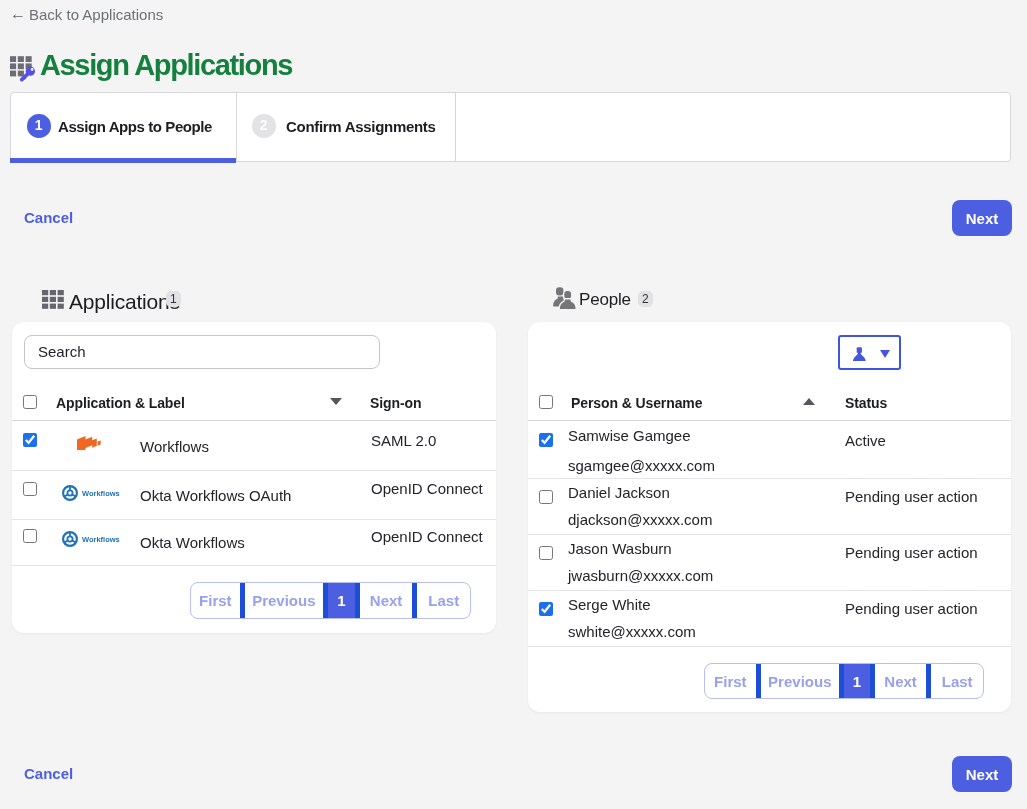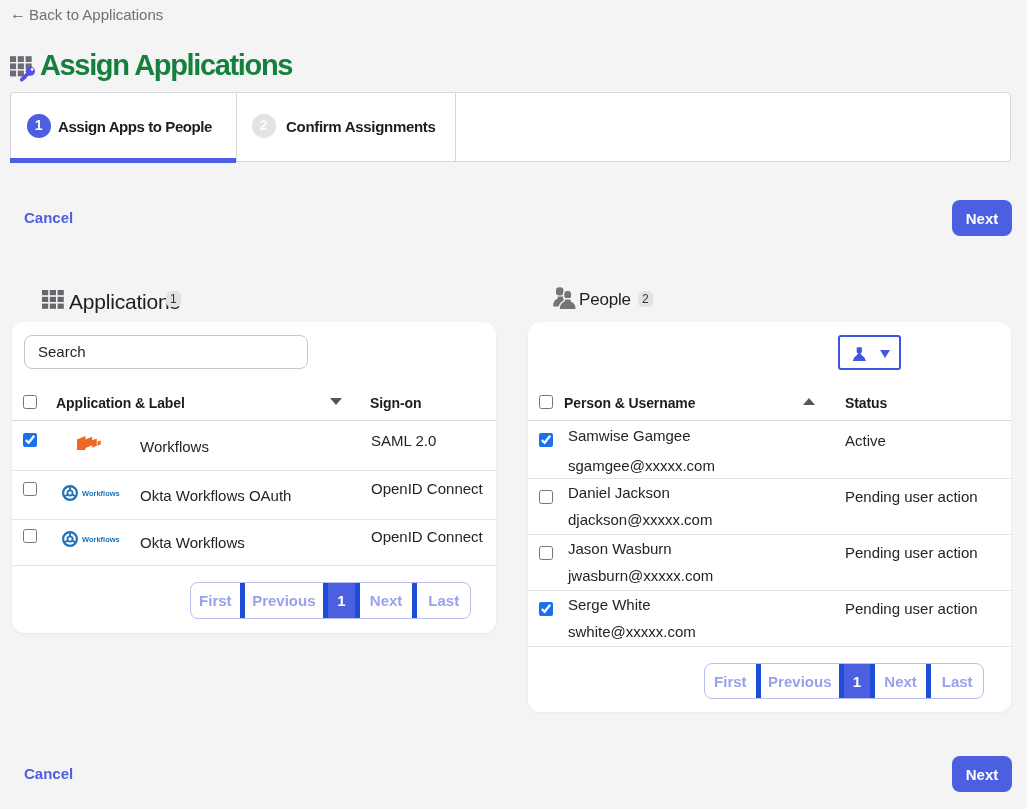--- a/index.html
+++ b/index.html
@@ -78,21 +78,21 @@
     <rect x="3" y="0.3" width="7.4" height="8.2" rx="3.2"></rect>
     <path d="M0.2 19.5 L0.2 17.6 C0.5 14.6 2.3 12.7 4.5 11.8 L4.9 9.6 L9.9 9.6 L10.3 11.8 C12.5 12.7 14.3 14.6 14.6 17.6 L14.6 19.5 Z"></path>
     <rect x="10.6" y="3.4" width="8.2" height="9" rx="3.6" stroke="#f4f4f4" stroke-width="1.4"></rect>
     <path d="M6.2 22.8 L6.2 20.6 C6.6 17.2 8.6 15.1 11 14.1 L11.5 11.7 L17.9 11.7 L18.4 14.1 C20.8 15.1 22.8 17.2 23.2 20.6 L23.2 22.8 Z" stroke="#f4f4f4" stroke-width="1.4"></path>
   </g>
 </svg>
 <div class="abs" style="left:579px; top:290px; font-size:17px; color:#1d1e22; letter-spacing:-0.2px;">People</div>
 <div class="abs" style="left:638px; top:291px; height:16px; padding:0 4px; background:#e2e2e4; border-radius:5px; font-size:12px; color:#33343a; line-height:16px;">2</div>
 
 <div class="abs card" style="left:12px; top:322px; width:484px; height:311px;">
-  <div class="abs" style="left:12px; top:13px; width:284px; height:34px; border:1px solid #c6c6ca; border-radius:8px; font-size:15px; color:#1f2026; line-height:32px; padding-left:13px;">Search</div>
+  <div class="abs" style="left:12px; top:13px; width:356px; height:34px; border:1px solid #c6c6ca; border-radius:8px; font-size:15px; color:#1f2026; line-height:32px; padding-left:13px;">Search</div>
 
   <input type="checkbox" class="abs" style="left: 11px; top: 73px;">
   <div class="abs hdrtxt" style="left:44px; top:73px;">Application &amp; Label</div>
   <div class="abs tri-dn" style="left:318px; top:76px;"></div>
   <div class="abs hdrtxt" style="left:358px; top:73px;">Sign-on</div>
   <div class="abs" style="left:0; top:98px; width:484px; height:1px; background:#d9d9dd;"></div>
 
   <input type="checkbox" checked="" class="abs" style="left: 11px; top: 111px;">
   <svg class="abs" style="left:65px; top:113px;" width="24" height="15" viewBox="0 0 24 15">
     <path fill="#f06722" d="M0,4.6 L8.5,0.9 L8.5,4.5 L15.2,1.8 L15.2,5.3 L19.8,3.5 L19.8,10.8 L15.2,12.7 L15.2,10.2 L8.5,13 L8.5,15.5 L0,15.3 Z"></path>
@@ -146,21 +146,21 @@
     <svg class="abs" style="left:12px; top:10px;" width="15" height="15" viewBox="0 0 15 15">
       <g fill="#4456dd">
         <rect x="4.7" y="0.2" width="5.2" height="5.8" rx="1.1"></rect>
         <path d="M6.4,4.5 L8.2,4.5 C8.3,6.8 9.4,8 11,9.2 C12.3,10.2 13,11.2 13.2,12.6 L13.6,12.9 L13.6,14 L1,14 L1,12.9 L1.4,12.6 C1.6,11.2 2.3,10.2 3.6,9.2 C5.2,8 6.3,6.8 6.4,4.5 Z"></path>
       </g>
     </svg>
     <div class="abs" style="left:40px; top:13px; width:0; height:0; border-left:5px solid transparent; border-right:5px solid transparent; border-top:8px solid #4456dd;"></div>
   </div>
 
   <input type="checkbox" class="abs" style="left: 11px; top: 73px;">
-  <div class="abs hdrtxt" style="left:36px; top:73px;">Person &amp; Username</div>
+  <div class="abs hdrtxt" style="left:43px; top:73px;">Person &amp; Username</div>
   <div class="abs tri-up" style="left:275px; top:76px;"></div>
   <div class="abs hdrtxt" style="left:317px; top:73px;">Status</div>
   <div class="abs" style="left:0; top:98px; width:483px; height:1px; background:#d9d9dd;"></div>
 
   <input type="checkbox" checked="" class="abs" style="left: 11px; top: 111px;">
   <div class="abs celltxt" style="left:40px; top:105px;">Samwise Gamgee</div>
   <div class="abs celltxt" style="left:40px; top:135px;">sgamgee@xxxxx.com</div>
   <div class="abs celltxt" style="left:317px; top:110px;">Active</div>
   <div class="abs" style="left:0; top:156px; width:483px; height:1px; background:#e4e4e8;"></div>
 

